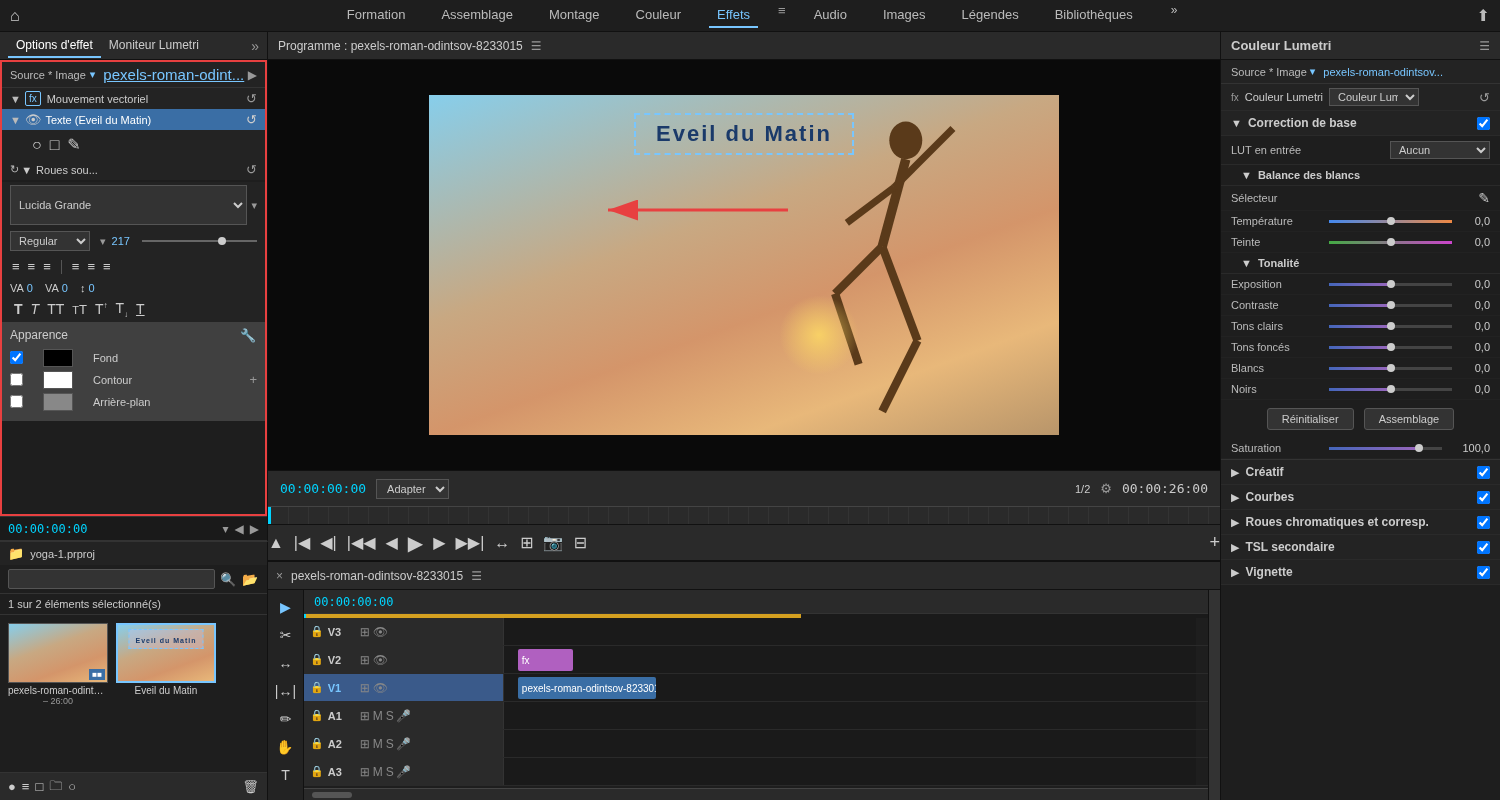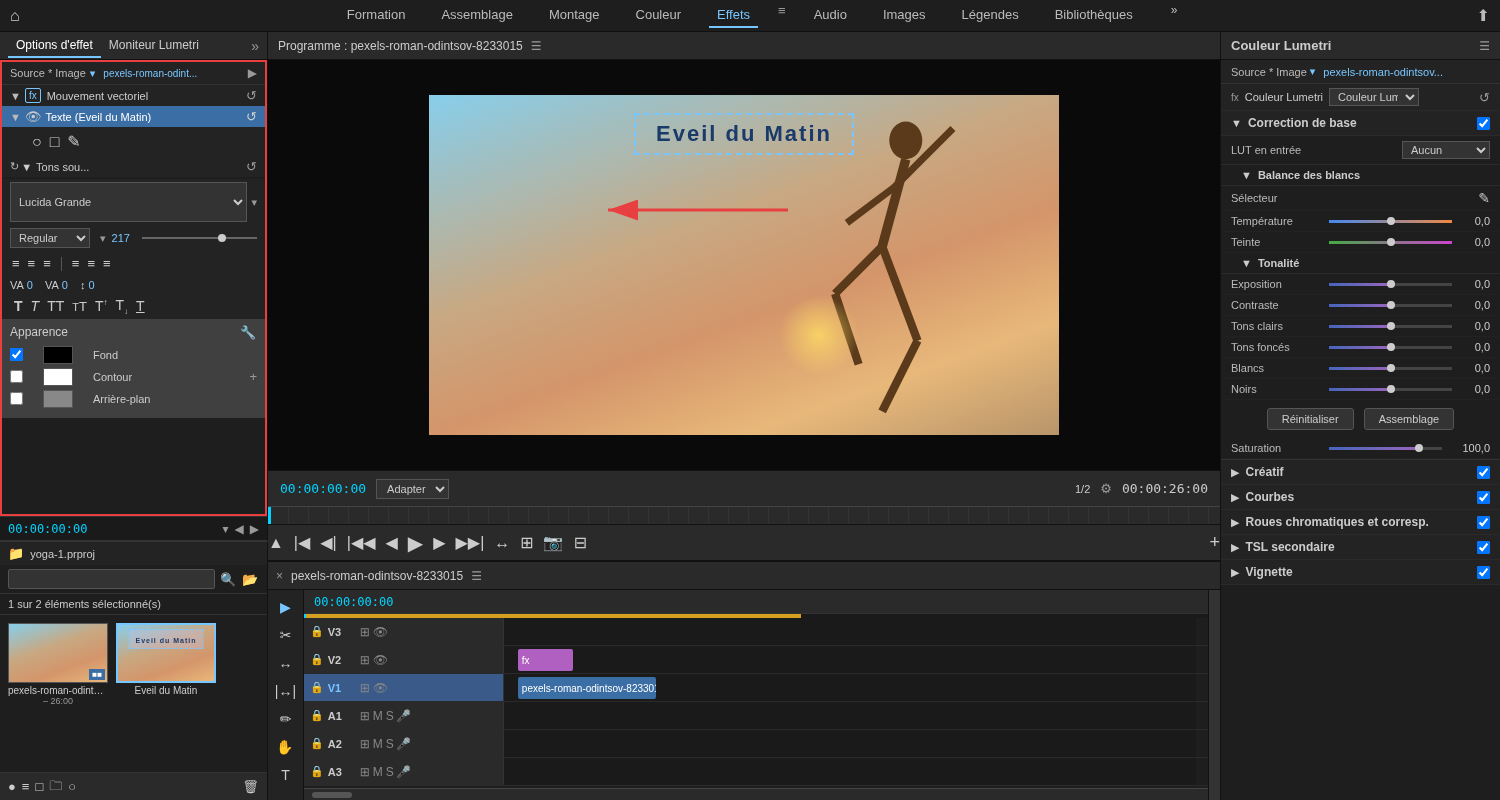--- a/index.html
+++ b/index.html
@@ -22,21 +22,21 @@
     .panel-header { display: flex; align-items: center; background: #2a2a2a; border-bottom: 1px solid #111; height: 28px; padding: 0 8px; }
     .panel-tab { color: #ccc; font-size: 12px; padding: 4px 8px; cursor: pointer; border-bottom: 2px solid transparent; }
     .panel-tab.active { color: #fff; border-bottom: 2px solid #78c6ff; }
     .panel-expand { color: #999; margin-left: auto; cursor: pointer; font-size: 14px; }
 
     
     .effects-content { flex: 1; overflow-y: auto; border: 2px solid #e84040; position: relative; }
     .source-row { display: flex; align-items: center; padding: 4px 8px; background: #232323; border-bottom: 1px solid #333; }
     .source-label { color: #bbb; font-size: 11px; }
     .source-dropdown { color: #78c6ff; font-size: 11px; margin-left: 4px; cursor: pointer; }
-    .source-name { color: #78c6ff; font-size: 10px; margin-left: 8px; cursor: pointer; }
+    .source-name { color: #78c6ff; font-size: 15px; margin-left: 8px; cursor: pointer; text-decoration: underline; }
     .source-arrow { color: #999; margin-left: auto; }
 
     .effect-row { display: flex; align-items: center; padding: 3px 8px; background: #232323; }
     .effect-fx { color: #78c6ff; font-size: 10px; border: 1px solid #78c6ff; padding: 1px 3px; margin-right: 6px; border-radius: 2px; }
     .effect-label { color: #ccc; font-size: 11px; }
     .effect-reset { color: #999; margin-left: auto; cursor: pointer; font-size: 13px; }
 
     .text-layer-row { display: flex; align-items: center; padding: 3px 8px; background: #3a6ea5; cursor: pointer; }
     .text-layer-eye { color: #ccc; margin-right: 4px; font-size: 13px; }
     .text-layer-label { color: #fff; font-size: 11px; }
@@ -160,21 +160,21 @@
     .rp-reset { color: #999; margin-left: auto; cursor: pointer; font-size: 13px; }
 
     .rp-section { padding: 0; }
     .rp-section-header { display: flex; align-items: center; padding: 5px 10px; background: #232323; border-bottom: 1px solid #2a2a2a; cursor: pointer; }
     .rp-section-arrow { color: #ccc; margin-right: 6px; font-size: 11px; }
     .rp-section-label { color: #ccc; font-size: 12px; font-weight: bold; }
     .rp-section-checkbox { margin-left: auto; }
 
     .rp-lut-row { display: flex; align-items: center; padding: 5px 10px; background: #1e1e1e; border-bottom: 1px solid #2a2a2a; }
     .rp-lut-label { color: #bbb; font-size: 11px; }
-    .rp-lut-select { background: #333; color: #ccc; border: 1px solid #555; font-size: 11px; padding: 1px 4px; margin-left: auto; width: 88px; }
+    .rp-lut-select { background: #333; color: #ccc; border: 1px solid #555; font-size: 11px; padding: 1px 4px; margin-left: auto; width: 100px; }
 
     .rp-sub-section { padding: 0; }
     .rp-sub-header { display: flex; align-items: center; padding: 4px 10px 4px 20px; background: #1e1e1e; border-bottom: 1px solid #2a2a2a; cursor: pointer; }
     .rp-sub-arrow { color: #ccc; margin-right: 6px; font-size: 11px; }
     .rp-sub-label { color: #ccc; font-size: 11px; font-weight: bold; }
 
     .rp-param-row { display: flex; align-items: center; padding: 4px 10px; background: #1e1e1e; border-bottom: 1px solid #222; }
     .rp-param-label { color: #bbb; font-size: 11px; width: 90px; }
     .rp-param-slider { flex: 1; height: 3px; position: relative; background: #444; margin: 0 8px; }
     .rp-param-fill { height: 100%; background: linear-gradient(90deg, #4466bb, #9966bb); }
@@ -288,21 +288,21 @@
 
         <div class="shape-tools">
           <span class="shape-tool">○</span>
           <span class="shape-tool">□</span>
           <span class="shape-tool">✎</span>
         </div>
 
         <div class="textsub-row">
           <span style="color:#bbb;font-size:11px;margin-right:2px;">↻</span>
           <span class="textsub-arrow">▼</span>
-          <span class="textsub-label">Tons sou...</span>
+          <span class="textsub-label">Roues sou...</span>
           <span class="textsub-reset">↺</span>
         </div>
 
         <div class="font-row">
           <select class="font-select">
             <option>Lucida Grande</option>
           </select>
           <span style="color:#999;font-size:11px;margin-left:4px;">▾</span>
         </div>
 

